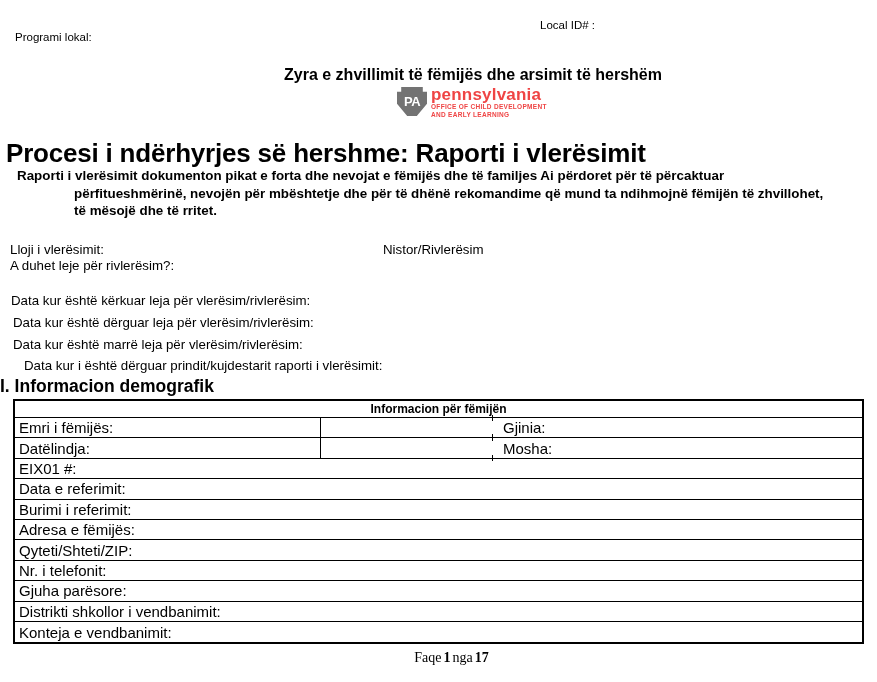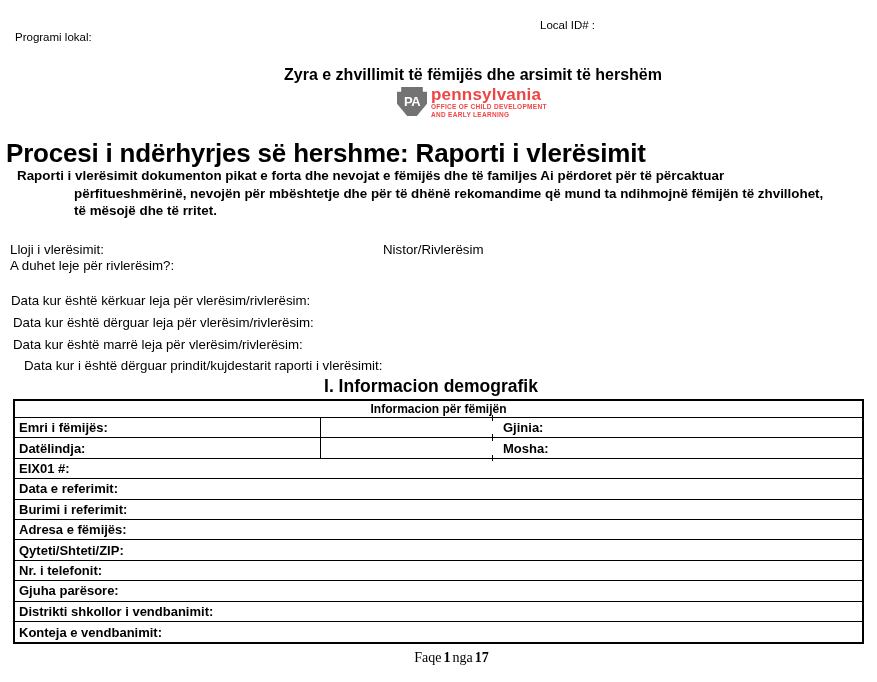--- a/index.html
+++ b/index.html
@@ -32,41 +32,41 @@
     left:6px; top:138px; font-size:26px; font-weight:bold; letter-spacing:-0.2px; white-space:nowrap;
   }
   .intro {
     left:17px; top:167px; width:760px; padding-left:57px; text-indent:-57px;
     font-size:13.4px; font-weight:bold; line-height:17.5px;
   }
 
   .fline { font-size:13.3px; white-space:nowrap; }
 
   .section-title {
-    left:0; top:376px; width:862px; text-align:center;
+    left:0; top:376px; width:862px; 
     font-size:17.5px; font-weight:bold;
   }
 
   
   .demo-table {
     position:absolute; left:13px; top:399px; width:851px;
     border:2px solid #000; box-sizing:border-box; background:#fff;
   }
   .t-header {
     height:16px; line-height:16px; border-bottom:1px solid #000;
     text-align:center; font-weight:bold; font-size:12px;
   }
   .t-row { height:20.4px; border-bottom:1px solid #000; display:flex; position:relative; box-sizing:border-box; }
   .t-row:last-child { border-bottom:none; }
   .t-cell { position:relative; display:flex; align-items:center; box-sizing:border-box; }
   .c1 { width:306px; border-right:1px solid #000; }
   .c2 { width:171px; }
   .c3 { flex:1; }
   .cfull { flex:1; }
-  .t-label { font-size:13px; white-space:nowrap; padding-left:4px;font-weight:bold; }
+  .t-label { font-size:15px; white-space:nowrap; padding-left:4px; }
   .c3 .t-label { padding-left:11px; }
   .fill {
     position:relative; background:#dbe1f6; flex:1;
     margin:-4px 2px 2px 3px;
   }
   .fill.w172 { flex:none; width:172px; }
   .fill.w168 { flex:none; width:168px; }
   .tick { position:absolute; left:477px; width:1px; background:#000; }
   .tick.tt { top:-3px; height:6px; }
   .tick.tb { bottom:-3px; height:6px; }

